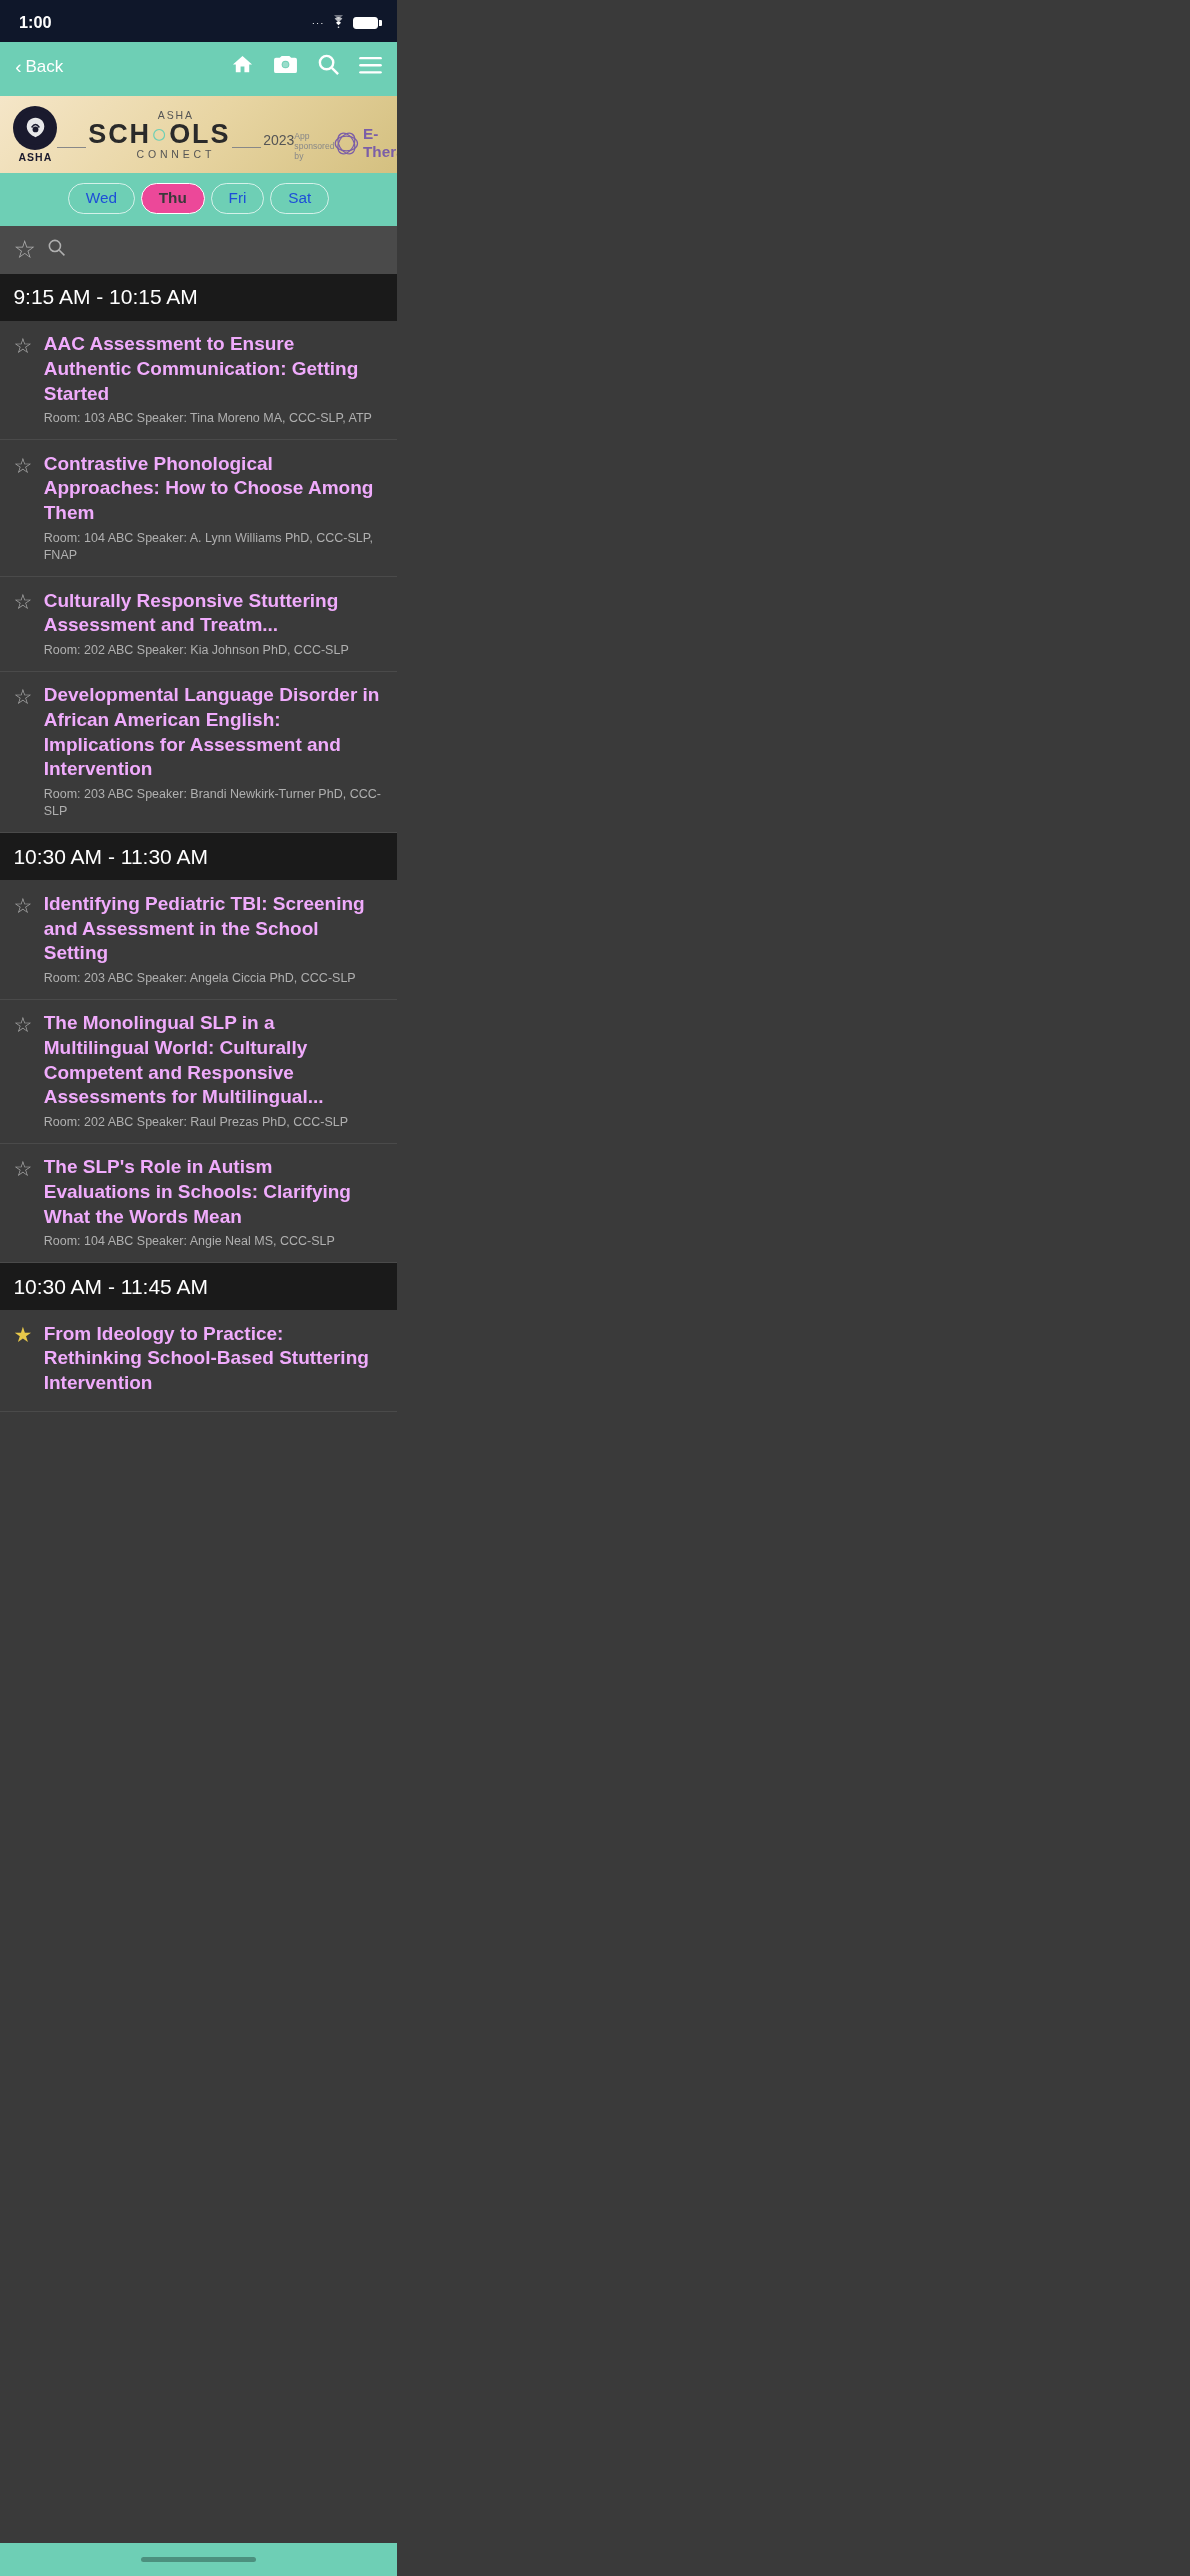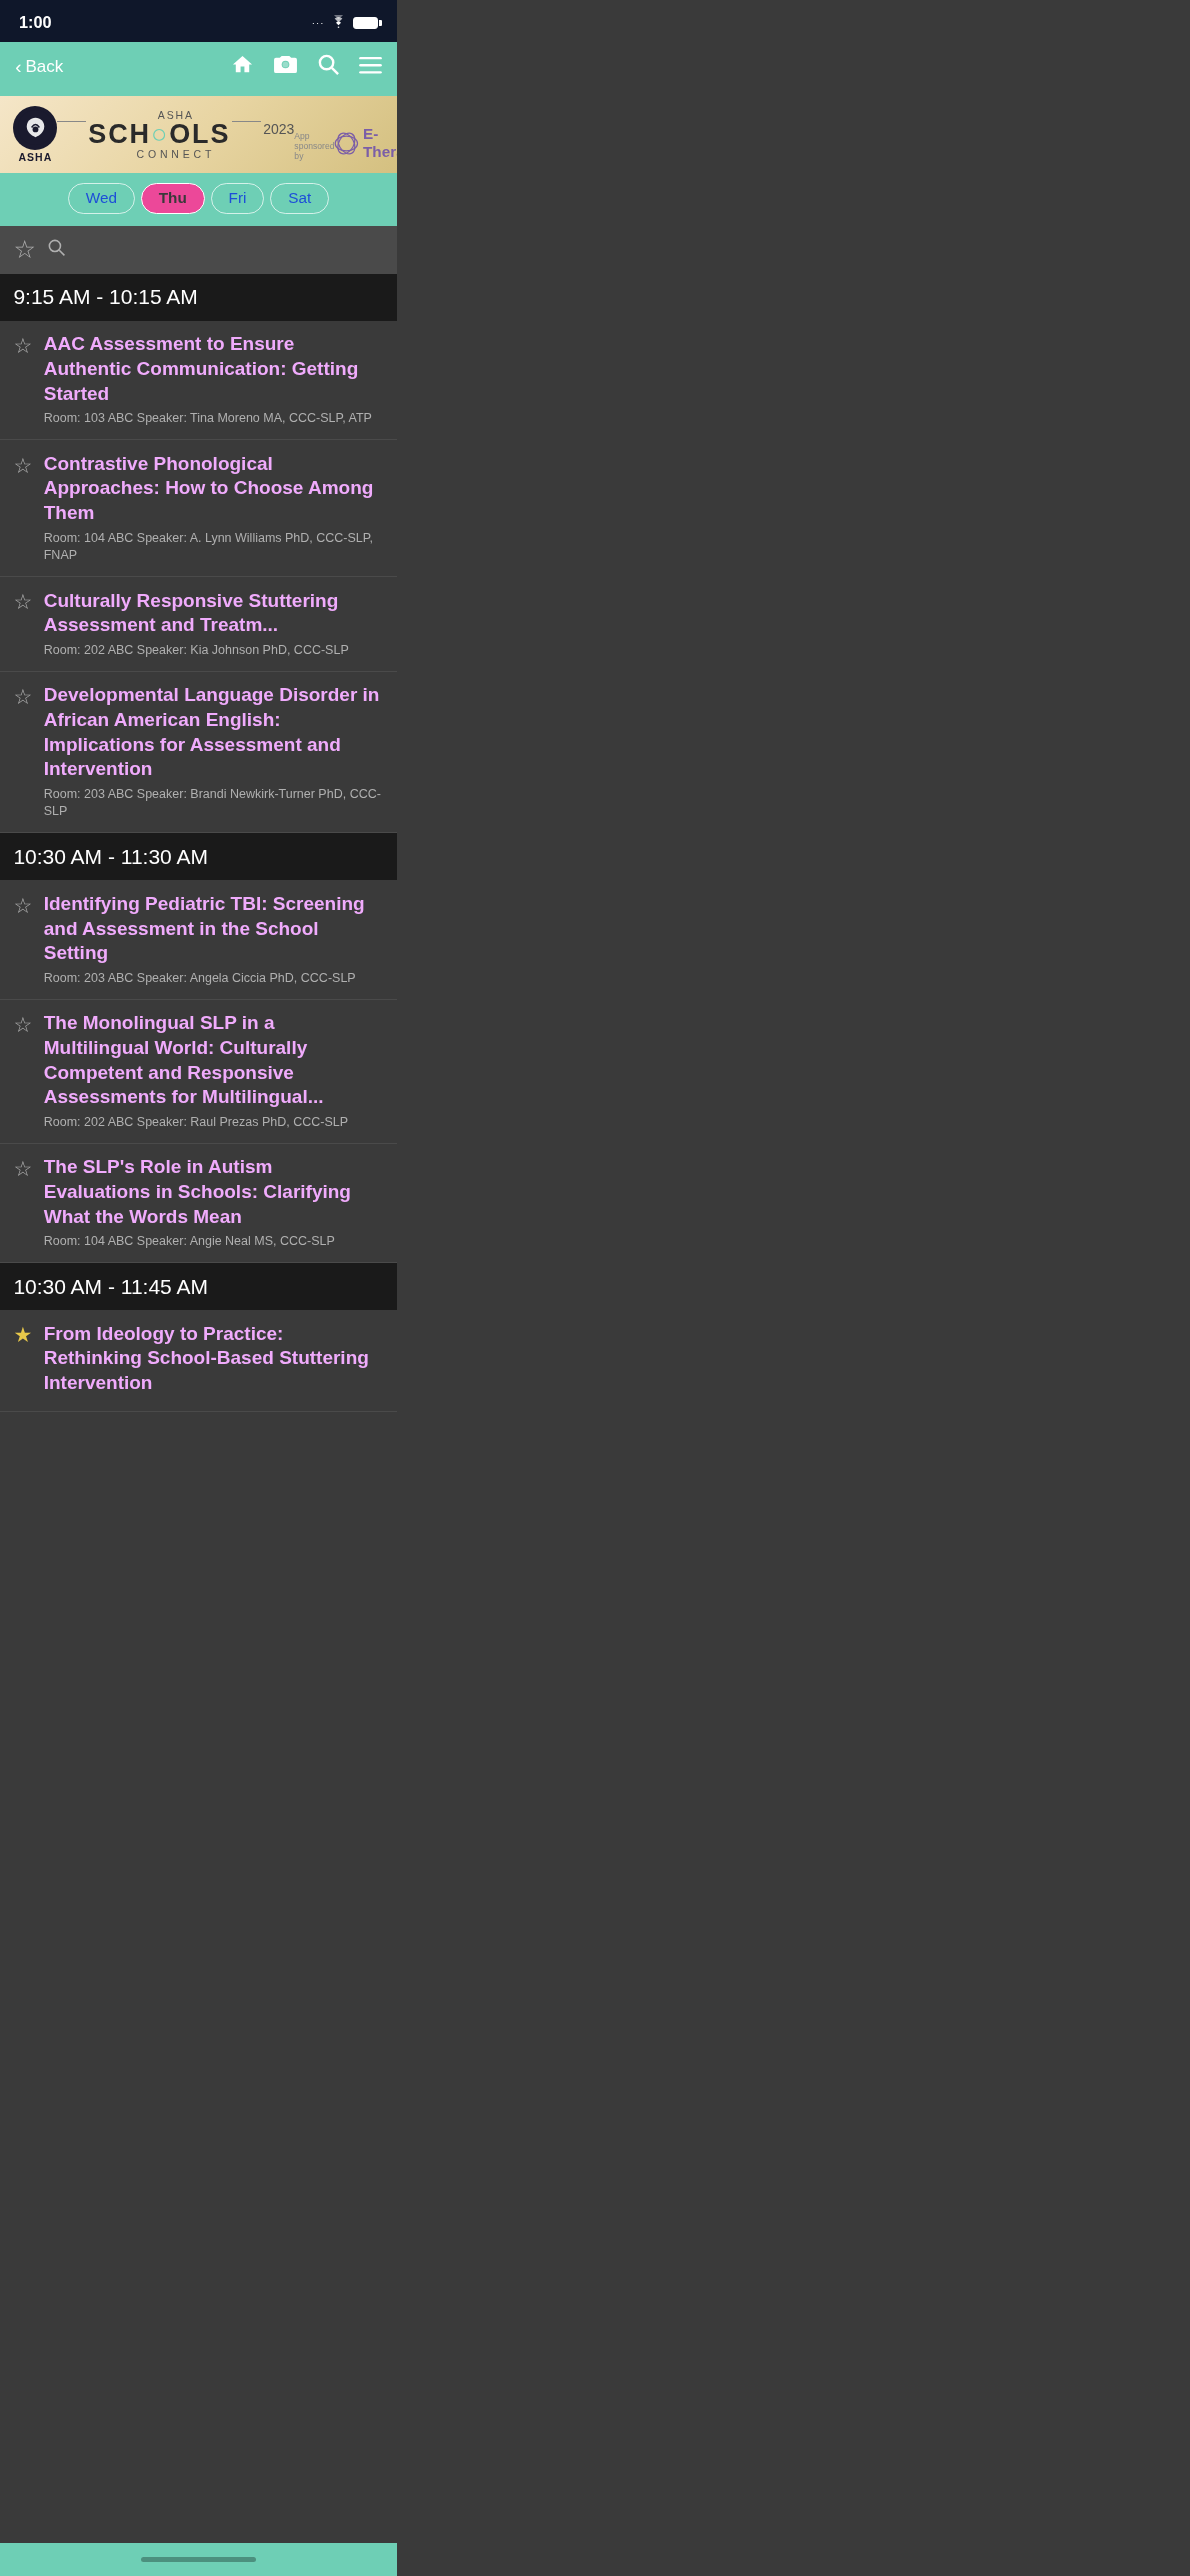--- a/index.html
+++ b/index.html
@@ -400,21 +400,21 @@
         <circle cx="18" cy="20" r="3" fill="#1a1a2e"></circle>
       </svg>
     </div>
     <span class="asha-text">ASHA</span>
   </div>
 
   <div class="schools-connect-logo">
     <div class="schools-header-row">
       <span class="schools-title">ASHA</span>
     </div>
-    <div style="display:flex; align-items:flex-start; gap:1.9px;">
+    <div style="display:flex; align-items:flex-end; gap:1.9px;">
       <div style="width:29px; height:1px; background:#888;"></div>
       <span class="schools-main">SCH<span style="color:#6ecfb5;">○</span>OLS</span>
       <div style="width:29px; height:1px; background:#888;"></div>
       <span class="schools-2023">2023</span>
     </div>
     <span class="schools-connect-text">CONNECT</span>
   </div>
 
   <div class="sponsor-section">
     <span class="sponsor-label">App sponsored by</span>

